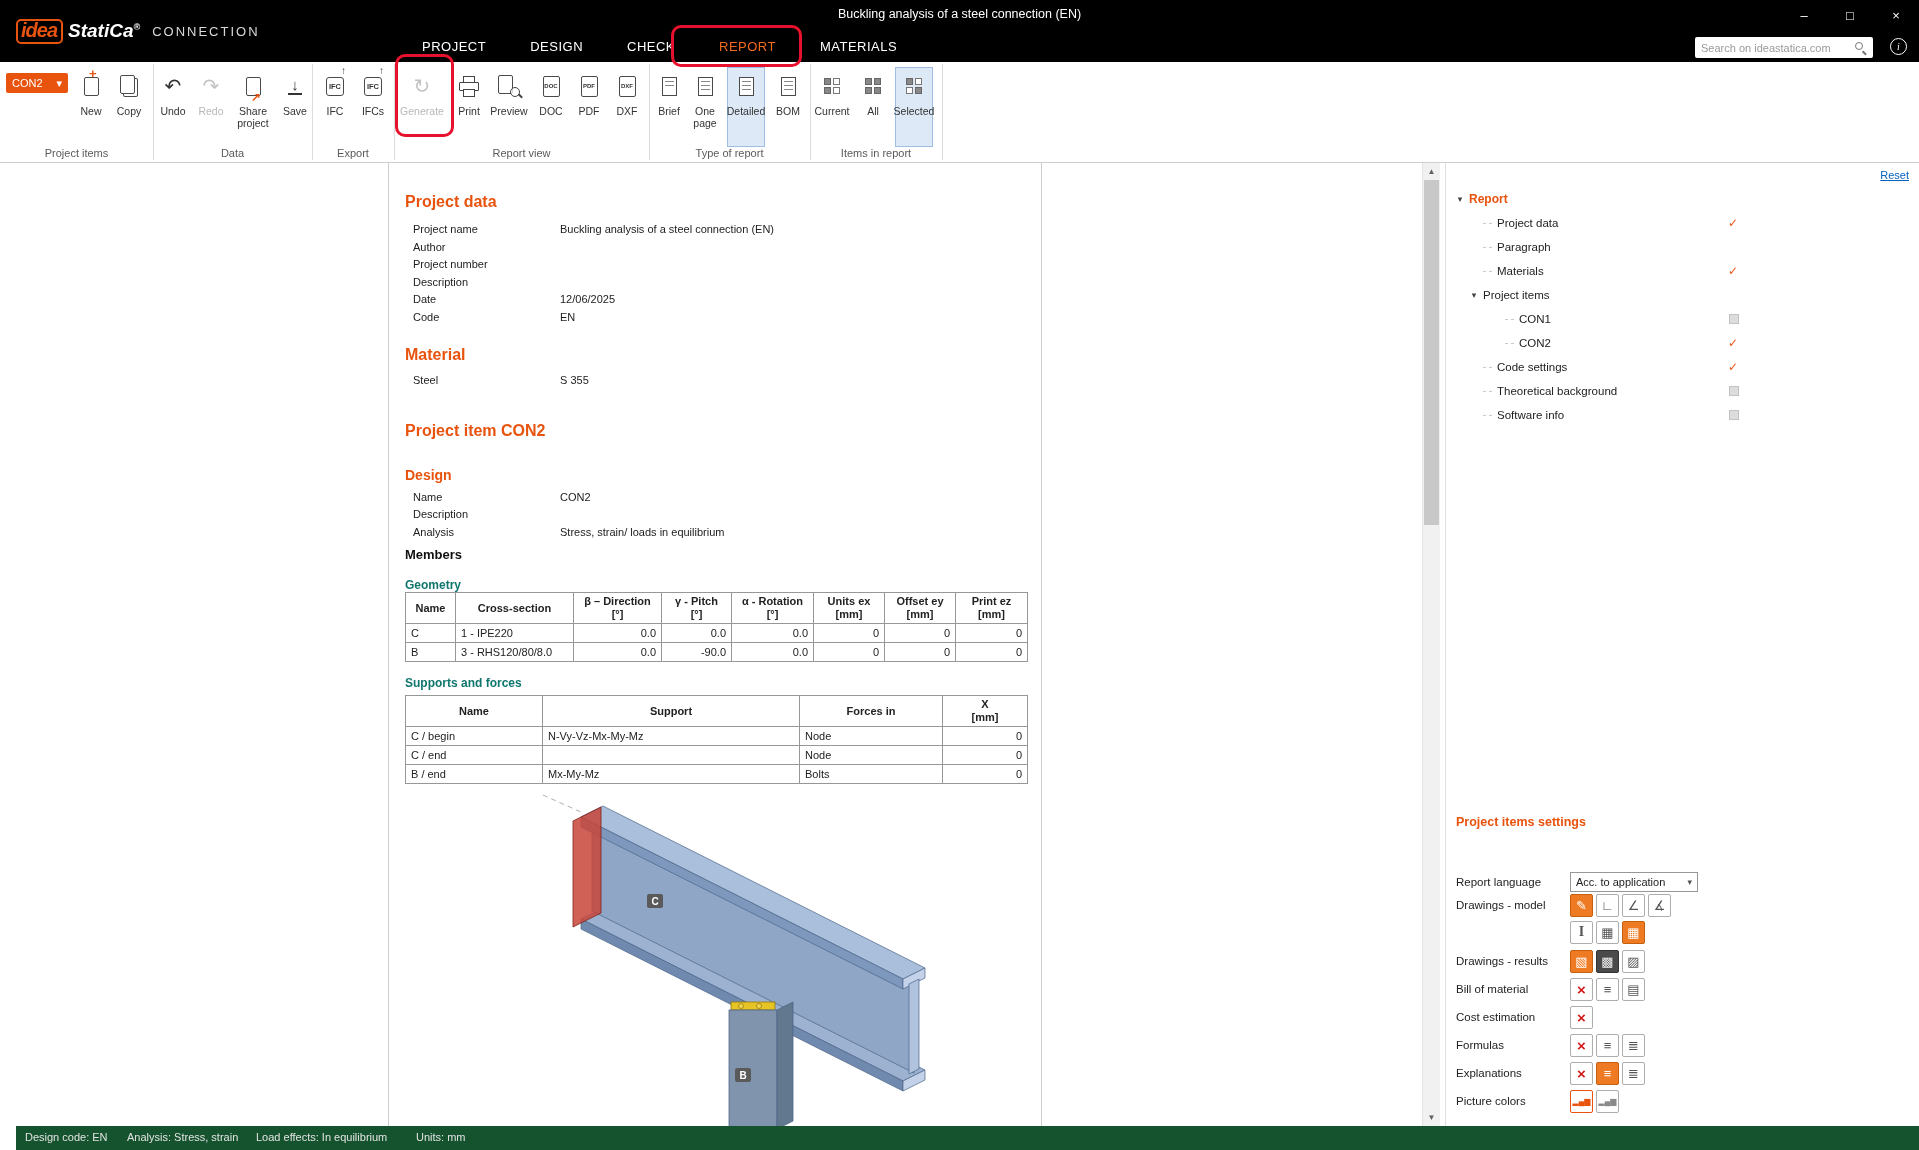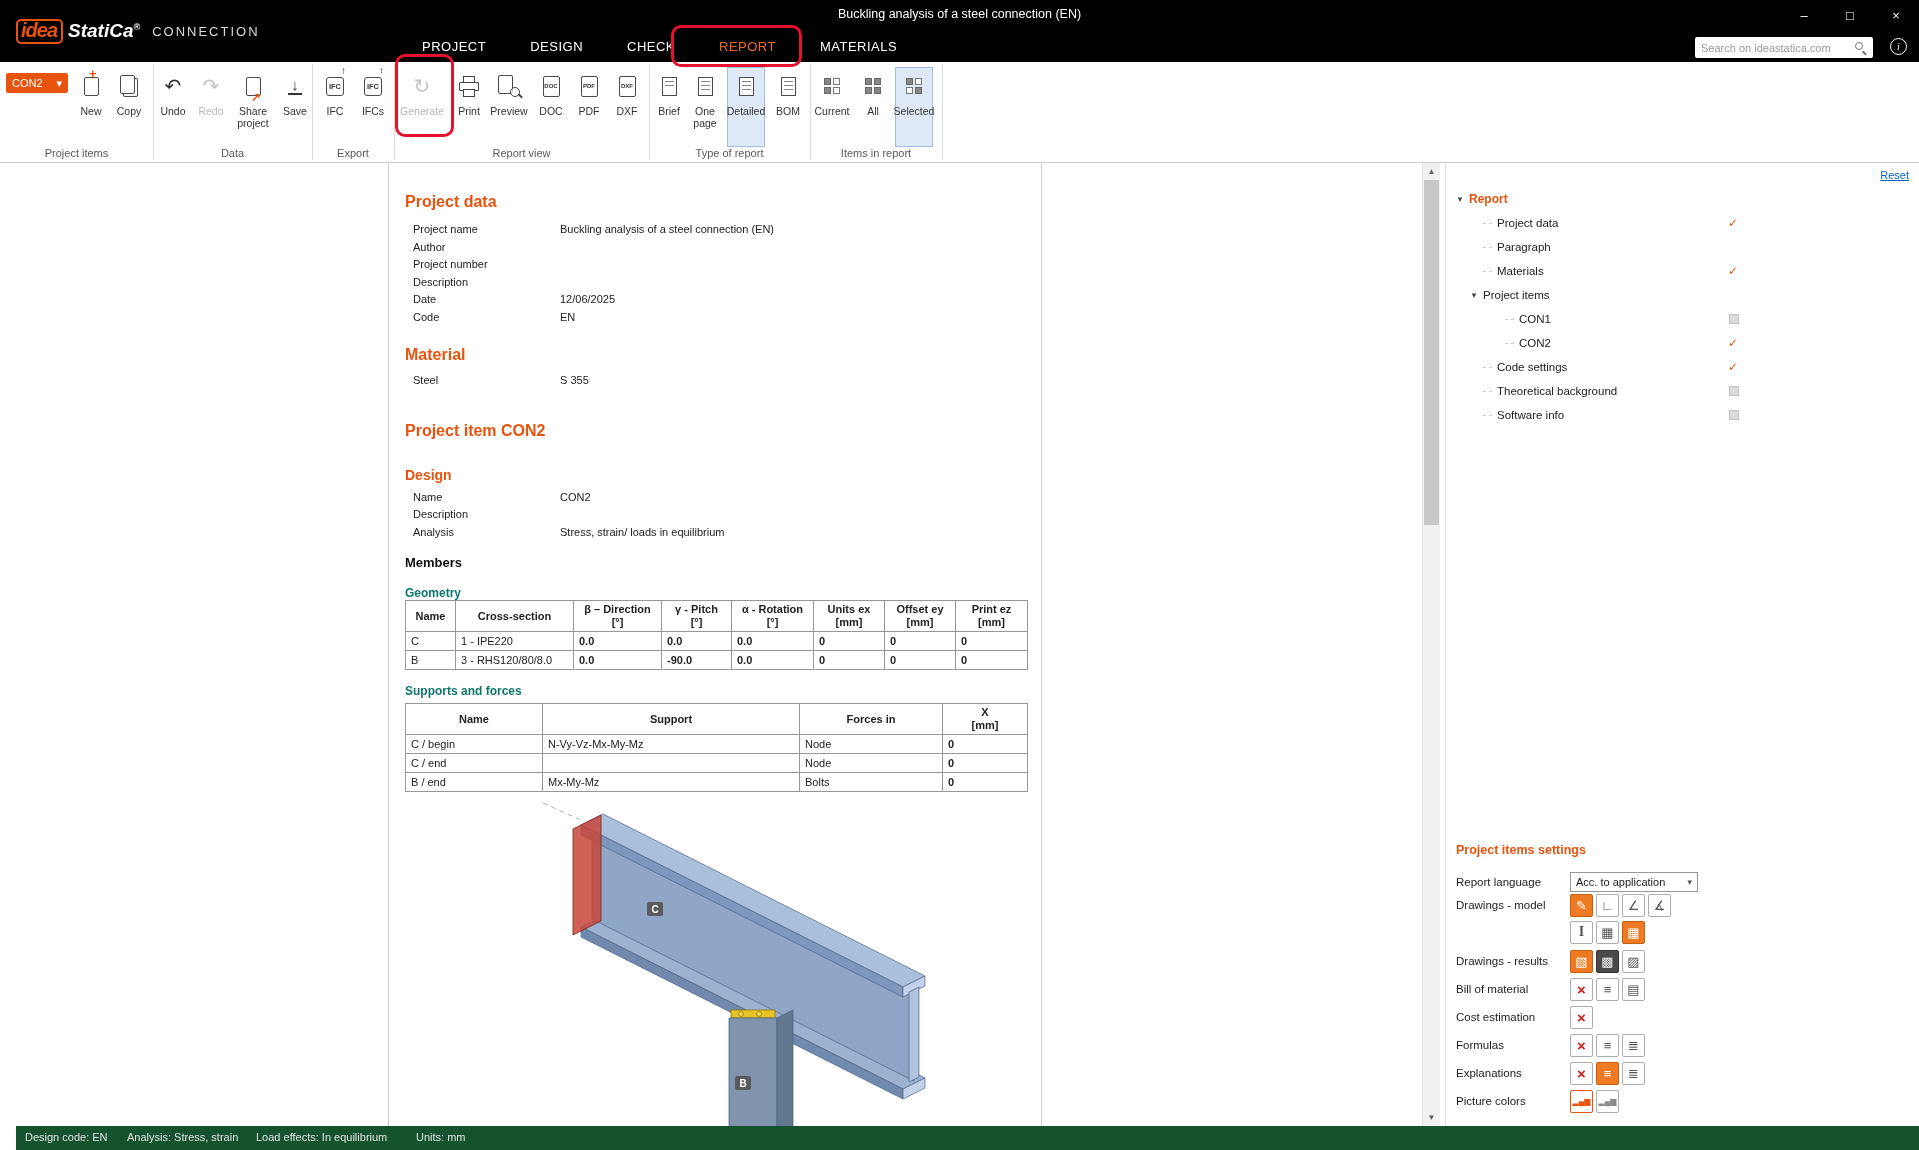--- a/index.html
+++ b/index.html
@@ -71,40 +71,40 @@
   .h3 { font-size:13px; font-weight:bold; line-height:15px; color:#111; }
   .h4 { font-size:12px; font-weight:bold; line-height:14px; color:#0f766e; }
   .kv { height:17.5px; font-size:11px; display:flex;margin-left:8px; }
   .kv-label { width:147px; flex:none; color:#222; }
   .kv-value { color:#222; }
   .rpt-table { border-collapse:collapse; font-size:11px; table-layout:fixed; width:622px; }
   .rpt-table th, .rpt-table td { border:1px solid #979797; padding:2px 5px; }
   .rpt-table th { font-weight:bold; text-align:center; vertical-align:middle; line-height:13px; }
   .rpt-table td { height:19px; }
   .hname { display:block; } .hunit { display:block; } .hunit:empty { display:none; }
-  td.al { text-align:left; } td.ar { text-align:left;font-weight:bold; }
+  td.al { text-align:left; } td.ar { text-align:right; }
   .figure { position:relative; width:622px; height:336px; margin-top:9px; }
   
   .vscroll { position:absolute; left:1422px; top:0; width:18px; height:100%; background:#f1f1f1; border-left:1px solid #e3e3e3; }
   .vs-btn { position:absolute; left:0; width:100%; height:17px; display:flex; align-items:center; justify-content:center; font-size:8px; color:#606060; }
   .vs-up { top:0; } .vs-down { bottom:0; }
   .vs-thumb { position:absolute; left:1px; top:17px; width:15px; height:345px; background:#c8c8c8; }
   
   .rpanel { position:absolute; left:1445px; top:163px; right:0; bottom:24px; background:#fff; border-left:1px solid #e0e0e0; }
   .reset-link { position:absolute; top:6px; right:10px; color:#0563c1; font-size:11px; text-decoration:underline; cursor:pointer; }
   .tree { position:absolute; left:8px; top:24px; width:300px; }
   .tree-row { width:292px; height:24px; display:flex; align-items:center; font-size:11.5px; color:#222; cursor:default; }
   .tree-root-label { color:#e8530e; font-weight:bold; font-size:12px; }
   .exp { width:12px; font-size:9px; color:#444; margin-right:3px; text-align:center; }
   .lvl1 { padding-left:29px; } .lvl2 { padding-left:51px; }
   .lvl1::before, .lvl2::before { content:""; width:9px; border-top:1px dashed #c9c9c9; margin-right:5px; }
   .lvl1.hasexp { padding-left:14px; } .lvl1.hasexp::before { width:0; margin:0; }
   .check { margin-left:auto; color:#e8530e; font-weight:bold; font-size:12px; width:18px; }
   .ubox  { margin-left:auto; width:10px; height:10px; background:#dcdcdc; border:1px solid #c2c2c2; margin-right:7px; }
-  .set-head { position:absolute; left:10px; top:680px; color:#e8530e; font-weight:bold; font-size:12.5px; }
+  .set-head { position:absolute; left:10px; top:652px; color:#e8530e; font-weight:bold; font-size:12.5px; }
   .set-row { position:absolute; left:10px; height:26px; display:flex; align-items:center; }
   .set-label { width:114px; flex:none; font-size:11.5px; color:#222; }
   .dd { width:128px; height:20px; border:1px solid #979797; background:#fff; display:flex; align-items:center; justify-content:space-between; padding:0 5px; font-size:11px; cursor:default; }
   .dd-ch { color:#555; font-size:9px; }
   .opts { display:flex; gap:3px; }
   .opt { width:23px; height:23px; border:1px solid #adadad; border-radius:2px; background:#fff; display:flex; align-items:center; justify-content:center; font-size:13px; color:#555; cursor:default; }
   .opt.active { background:#ee7b23; border-color:#c55f0d; color:#fff; }
   .opt.dark { background:#4a4a4a; border-color:#333; color:#eee; }
   .opt.x { color:#d11a1a; font-weight:bold; font-size:15px; }
   .opt.outline { border-color:#e8530e; }
@@ -380,21 +380,21 @@
       </div>
     <div class="kv">
         <span class="kv-label">Description</span>
         <span class="kv-value"></span>
       </div>
     <div class="kv">
         <span class="kv-label">Analysis</span>
         <span class="kv-value">Stress, strain/ loads in equilibrium</span>
       </div>
 
-    <div class="h3" style="margin-top:12px">Members</div>
+    <div class="h3" style="margin-top:4px">Members</div>
     <div class="h4" style="margin-top:16px">Geometry</div>
 
     <table class="rpt-table" style="margin-top:0">
       <colgroup>
           <col style="width:50px">
           <col style="width:118px">
           <col style="width:88px">
           <col style="width:70px">
           <col style="width:82px">
           <col style="width:71px">

